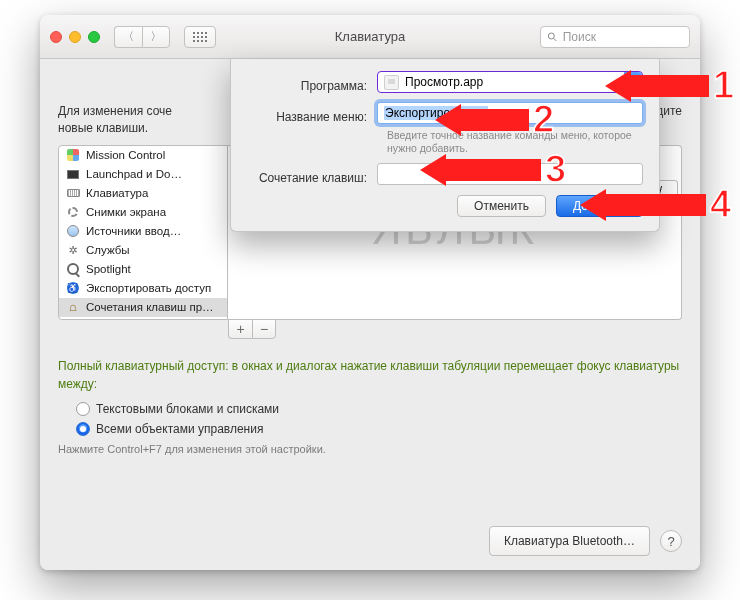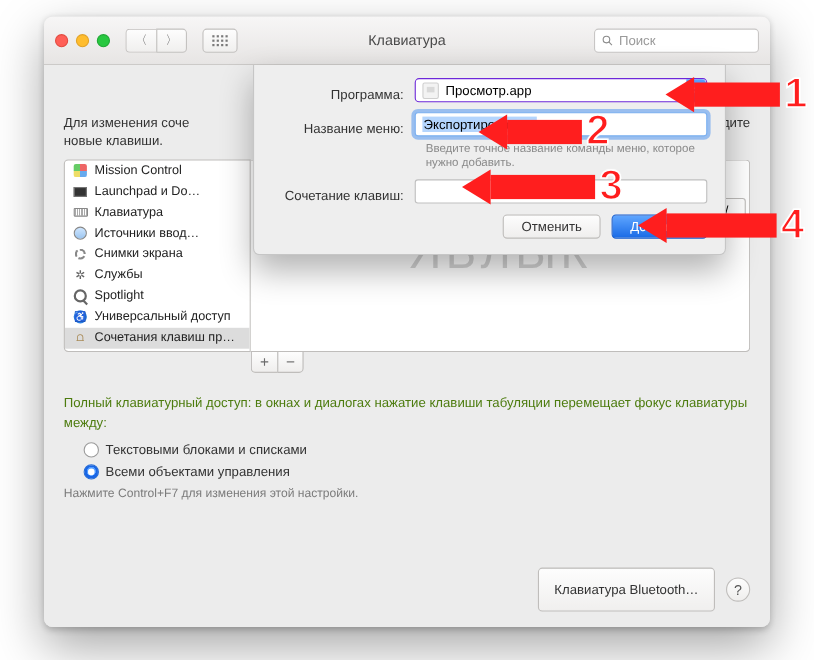--- a/index.html
+++ b/index.html
@@ -69,21 +69,21 @@
 
   .fulltext { font-size:12px; color:#4d7c0f; margin-top:18px; line-height:1.5; }
   .radios { margin:6px 0 4px 18px; }
   .radiorow { display:flex; align-items:center; gap:6px; font-size:12px; color:#333; height:20px; }
   .radio { width:14px; height:14px; border-radius:50%; border:1px solid #9b9b9b; background:#fff; position:relative; }
   .radio.on { border-color:#2a6fd6; background:radial-gradient(circle at 50% 45%, #4f9bff 0 45%, #1a66e6 48% 100%); }
   .radio.on::after { content:""; position:absolute; left:3px; top:3px; width:6px; height:6px; background:#fff; border-radius:50%; }
   .subnote { font-size:11px; color:#7b7b7b; margin-top:4px; }
 
   .footer { position:absolute; right:18px; bottom:14px; display:flex; align-items:center; gap:10px; }
-  .macbtn { height:40px; padding:0 14px; background:linear-gradient(#fdfdfd,#f0efee);
+  .macbtn { height:30px; padding:0 14px; background:linear-gradient(#fdfdfd,#f0efee);
             border:1px solid #bfbdbb; border-radius:4px; font-size:12px; color:#333; display:flex; align-items:center; }
   .helpbtn { width:22px; height:22px; border-radius:50%; border:1px solid #bfbdbb;
              background:linear-gradient(#fdfdfd,#efeeed); display:flex; align-items:center; justify-content:center;
              font-size:13px; color:#555; }
 
   
   .sheet { position:absolute; left:190px; top:44px; width:430px; background:#eeeeee;
            border:1px solid #c6c6c6; border-top:none; border-radius:0 0 6px 6px;
            box-shadow:0 14px 30px rgba(0,0,0,.30); padding:12px 16px 14px; z-index:5; }
   .frow { display:flex; align-items:flex-end; margin-bottom:9px; }
@@ -211,45 +211,45 @@
             <span>Launchpad и Do…</span>
           </div>
         <div class="li">
             <span class="ico">
               <span class="ico-kb"></span>
             </span>
             <span>Клавиатура</span>
           </div>
         <div class="li">
             <span class="ico">
+              <span class="ico-cam"></span>
+            </span>
+            <span>Снимки экрана</span>
+          </div>
+        <div class="li">
+            <span class="ico">
               <span class="ico-globe"></span>
             </span>
             <span>Источники ввод…</span>
-          </div>
-        <div class="li">
-            <span class="ico">
-              <span class="ico-cam"></span>
-            </span>
-            <span>Снимки экрана</span>
           </div>
         <div class="li">
             <span class="ico ico-gear">✲</span>
             <span>Службы</span>
           </div>
         <div class="li">
             <span class="ico">
               <span class="ico-spot"></span>
             </span>
             <span>Spotlight</span>
           </div>
         <div class="li">
             <span class="ico">
               <span class="ico-acc">♿</span>
             </span>
-            <span>Универсальный доступ</span>
+            <span>Экспортировать доступ</span>
           </div>
         <div class="li sel">
             <span class="ico ico-app">⩍</span>
             <span>Сочетания клавиш пр…</span>
           </div>
       </div>
       <div class="detailpane">
         <div class="watermark">
           ЯБЛ<span class="apple"></span>ЫК
         </div>

